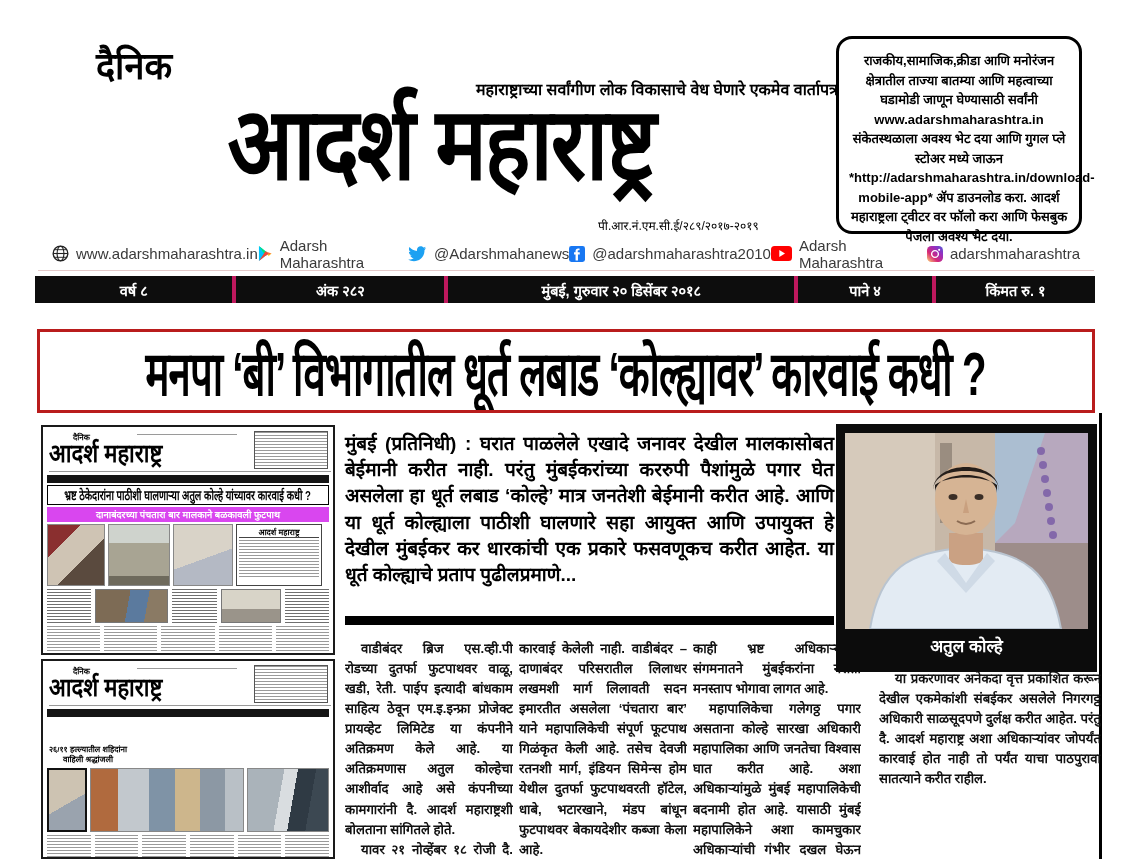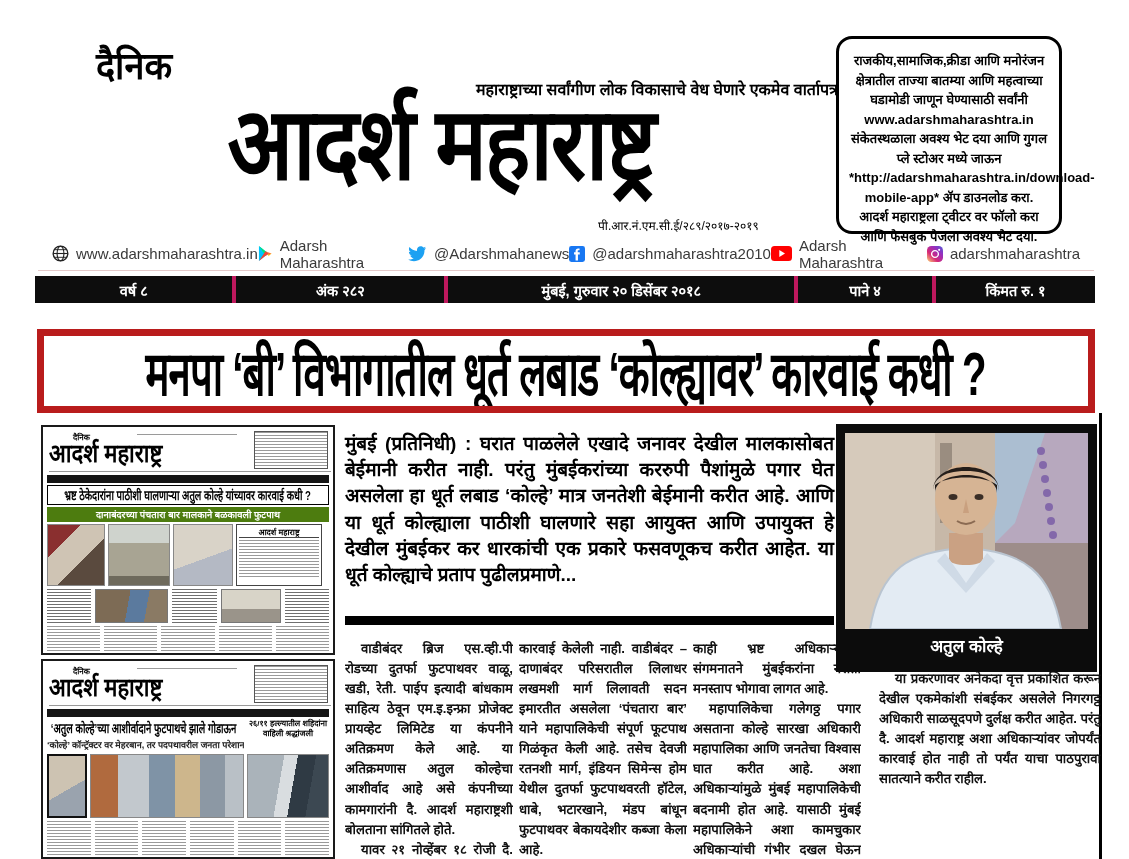--- a/index.html
+++ b/index.html
@@ -10,38 +10,38 @@
     margin:0 auto;
   }
   
   .dainik { position:absolute; left:96px; top:40px; font-size:36px; font-weight:900; transform:scaleY(1.05); }
   .main-title { position:absolute; left:46px; top:66px; width:790px; text-align:center;
     font-size:86px; font-weight:900; white-space:nowrap; letter-spacing:-2px;
     transform:scaleY(1.18); transform-origin:top center; line-height:1.55; }
   .tagline { position:absolute; left:398px; top:78px; width:440px; text-align:right;
     font-size:16px; font-weight:700; }
   .regno { position:absolute; left:598px; top:217px; font-size:12px; font-weight:400; }
-  .promo { position:absolute; left:836px; top:36px; width:226px; height:198px;
+  .promo { position:absolute; left:836px; top:36px; width:246px; height:198px;
     border:3px solid #000; border-radius:16px; padding:12px 10px;
     font-size:13px; font-weight:700; text-align:center; line-height:1.5; }
   
   .social { position:absolute; left:38px; top:241px; width:1056px; height:30px;
     display:flex; align-items:center; justify-content:space-between;
     font-size:15px; color:#3a3a3a; border-bottom:1px solid #e5c9c9; padding:0 14px 4px 14px; }
   .soc-item { display:flex; align-items:center; gap:7px; cursor:pointer; }
   .soc-item svg { display:block; }
   
   .datebar { position:absolute; left:35px; top:276px; width:1060px; height:27px;
     background:#0d0d0d; display:flex; color:#fff; font-size:14.5px; font-weight:700; }
   .datecell { display:flex; align-items:center; justify-content:center; border-right:4px solid #be185d; }
   .datecell:last-child { border-right:none;text-align:right; }
   .dc1{width:19%;} .dc2{width:20%;} .dc3{width:33%;} .dc4{width:13%;} .dc5{width:15%;}
   
   .headline-box { position:absolute; left:37px; top:329px; width:1058px; height:84px;
-    border:7px solid #b91c1c; display:flex; align-items:center; justify-content:center; overflow:hidden; }
+    border:3px solid #b91c1c; display:flex; align-items:center; justify-content:center; overflow:hidden; }
   .headline-box span { font-size:41px; font-weight:900; white-space:nowrap; letter-spacing:-1px;
     transform:scale(0.98,1.5); }
   .right-rule { position:absolute; left:1099px; top:413px; width:3px; height:446px; background:#000; }
   
   .lead { position:absolute; left:345px; top:431px; width:489px; font-size:19px; font-weight:700;
     line-height:1.38; text-align:justify; }
   .divider { position:absolute; left:345px; top:616px; width:489px; height:9px; background:#000; }
   .bodycol { position:absolute; top:639px; width:168px; height:220px; overflow:hidden;
     font-size:13.2px; font-weight:600; line-height:1.52; text-align:justify; color:#111; }
   .bodycol p.ind { text-indent:16px; }
@@ -62,22 +62,22 @@
   .mini-title { position:absolute; left:2px; top:7px; font-size:22px; font-weight:900; white-space:nowrap;
     transform:scaleY(1.15); }
   .mini-tagline { position:absolute; left:90px; top:4px; width:100px; height:3px; }
   .mini-promo { position:absolute; right:1px; top:1px; width:74px; height:38px; border:1px solid #555; padding:2px; }
   .mini-socline { position:absolute; left:2px; bottom:0; width:100%; height:3px; }
   .mini-datebar { height:8px; background:#151515; margin:1px 0 2px 0; }
   .mini-headrow { display:flex; gap:3px; }
   .mini-headline { flex:1; border:1px solid #000; text-align:center; font-weight:900; font-size:10px;
     white-space:nowrap; overflow:hidden; padding:2px 0; transform-origin:center; }
   .mini-headline > span{ display:inline-block; transform:scale(0.96,1.35); }
-  .mini-sidehead { width:82px; font-size:8px; font-weight:900; text-align:center; line-height:1.3; }
-  .mini-sub { background:#4d7c0f; color:#fff; font-size:9.5px; font-weight:700; text-align:center;
+  .mini-sidehead { width:82px; font-size:8px; font-weight:900; text-align:center; line-height:1.3;margin-top:26px; }
+  .mini-sub { background:#d946ef; color:#fff; font-size:9.5px; font-weight:700; text-align:center;
     padding:1px 0; margin:2px 0; white-space:nowrap; overflow:hidden; }
   .mini-sub2 { color:#222; font-size:9px; font-weight:700; text-align:center; margin:1px 0; white-space:nowrap; overflow:hidden;}
   .mini-photos { display:flex; gap:3px; margin:2px 0; }
   .ph { border:1px solid #888; }
   .mini-sidebox { width:86px; border:1px solid #444; padding:1px 2px; }
   .mini-sidebox .t { font-size:8px; font-weight:900; border-bottom:1px solid #444; text-align:center; }
   .mini-cols { display:flex; gap:4px; margin-top:3px; }
   .mini-cols > div { flex:1; }
   .fl { background:repeating-linear-gradient(#9a9a9a 0 1px, transparent 1px 3px); }
   .fld { background:repeating-linear-gradient(#6f6f6f 0 1px, transparent 1px 3px); }
@@ -270,24 +270,20 @@
   <div class="mini m2">
     <div class="mini-head">
       <div class="mini-dainik">दैनिक</div>
       <div class="mini-title">आदर्श महाराष्ट्र</div>
       <div class="mini-tagline fl"></div>
       <div class="mini-promo fl"></div>
       <div class="mini-socline fl"></div>
     </div>
     <div class="mini-datebar"></div>
     <div class="mini-headrow">
-      <div style="flex:1; min-width:0;">
-        <div class="mini-headline" style="border:none; text-align:left;"><span>‘अतुल कोल्हे’च्या आशीर्वादाने फुटपाथचे झाले गोडाऊन</span></div>
-        <div class="mini-sub2">‘कोल्हे’ कॉन्ट्रॅक्टर वर मेहरबान, तर पदपथावरील जनता परेशान</div>
-      </div>
       <div class="mini-sidehead">२६/११ हल्ल्यातील शहिदांना वाहिली श्रद्धांजली</div>
     </div>
     <div class="mini-photos" style="height:64px;">
       <div class="ph" style="width:40px; border:2px solid #111; background:linear-gradient(150deg,#cdc3b2 0 55%, #9aa3ae 55%);"></div>
       <div class="ph" style="flex:1; background:linear-gradient(90deg,#b06a3e 0 18%, #c2c8cd 18% 38%, #7f93a6 38% 55%, #cdb68c 55% 72%, #8c98a4 72% 88%, #b9c0c6 88%);"></div>
       <div class="ph" style="width:82px; background:linear-gradient(100deg,#aab3ba 0 40%, #d9dde0 40% 55%, #2f3a44 55% 75%, #3c4852 75%);"></div>
     </div>
     <div class="mini-cols" style="height:58px;">
       <div class="fl"></div>
       <div class="fl"></div>

